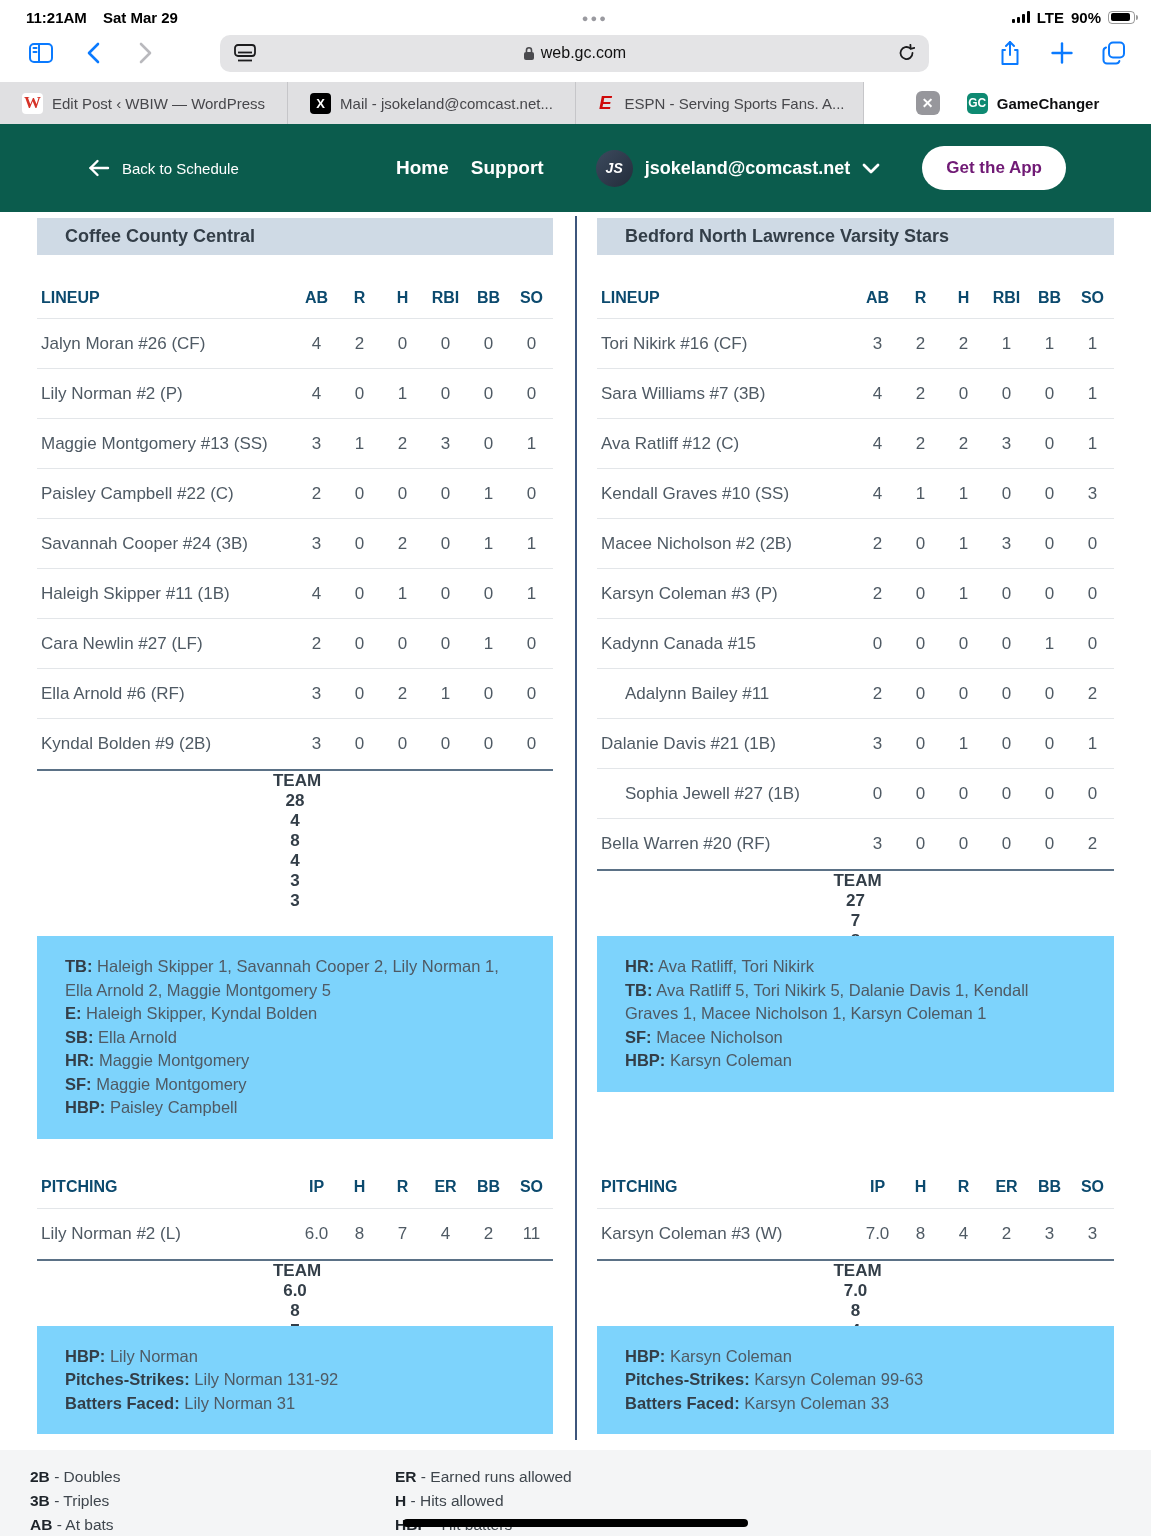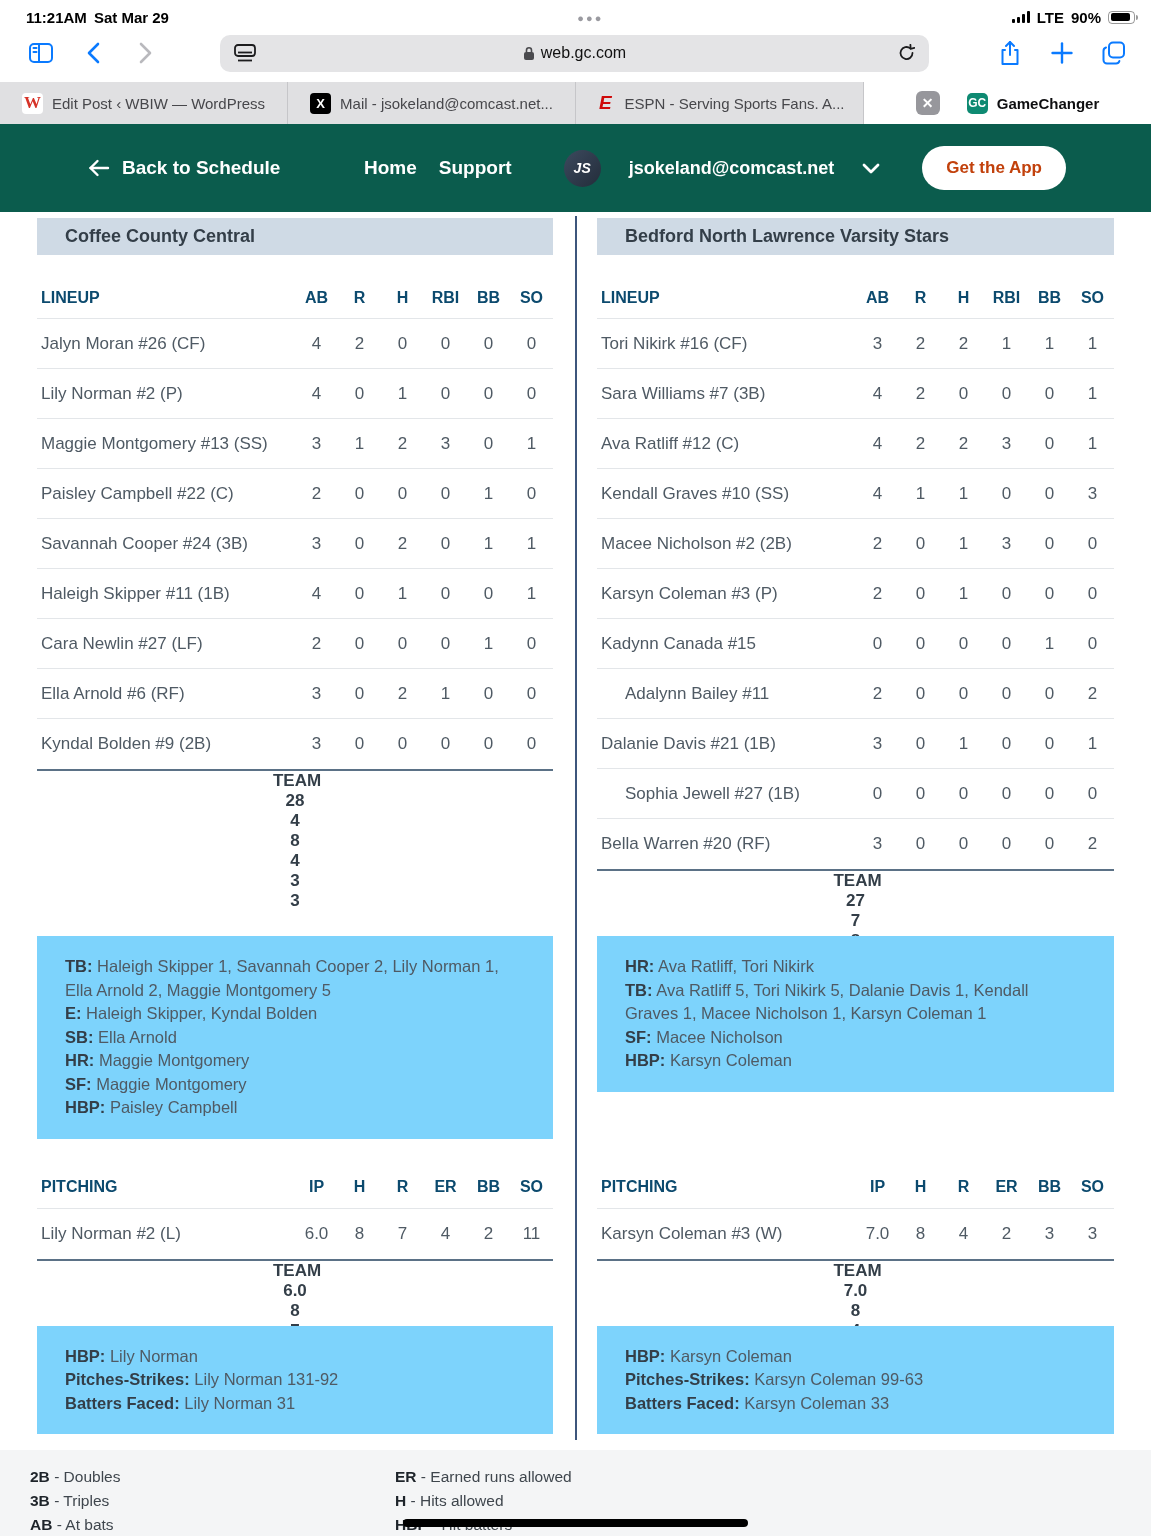--- a/index.html
+++ b/index.html
@@ -5,21 +5,21 @@
   * { margin:0; padding:0; box-sizing:border-box; }
   html,body { background:#888; }
   body { font-family:"Liberation Sans", sans-serif; }
   .screen{
     width:1151px; height:1536px; background:#fff; position:relative;
     margin:0 auto; overflow:hidden; display:flex; flex-direction:column;
   }
   
   .status-bar{ height:30px; display:flex; align-items:center; padding:4px 16px 0 26px;
     font-size:15px; color:#000; }
-  .sb-left{ display:flex; gap:7px; align-items:center; }
+  .sb-left{ display:flex; gap:16px; align-items:center; }
   .sb-time{ font-weight:700; }
   .sb-date{ font-weight:600; }
   .sb-dots{ flex:1; text-align:center; color:#9a9aa0; font-size:11px; letter-spacing:2px; font-weight:700; padding-top:2px;}
   .sb-right{ display:flex; gap:7px; align-items:center; font-weight:600; }
   .sig{ display:flex; align-items:flex-end; gap:2px; height:12px; }
   .sig i{ display:block; width:3px; background:#000; border-radius:1px; }
   .battery{ position:relative; width:27px; height:13px; border:1px solid rgba(0,0,0,.4); border-radius:4px; padding:1.5px; }
   .battery i{ display:block; height:100%; width:90%; background:#000; border-radius:2px; }
   .battery:after{ content:""; position:absolute; right:-4px; top:3.5px; width:2.5px; height:5px; background:rgba(0,0,0,.4); border-radius:0 2px 2px 0; }
   
@@ -40,28 +40,28 @@
   .tab-close{ width:24px; height:24px; border-radius:6px; background:#97979c; color:#fff; font-size:14px; font-weight:700;
     display:flex; align-items:center; justify-content:center; margin-right:18px; cursor:pointer; }
   .favicon{ width:21px; height:21px; border-radius:4px; display:flex; align-items:center; justify-content:center;
     font-weight:700; flex:none; }
   .fav-wordpress{ background:#fff; color:#d63227; font-family:"Liberation Serif",serif; font-size:17px; }
   .fav-x{ background:#000; color:#fff; font-size:13px; }
   .fav-espn{ background:transparent; color:#cf0a0a; font-style:italic; font-size:19px; letter-spacing:-1px; }
   .fav-gc{ background:#0e8a72; color:#fff; font-size:12px; border-radius:5px; }
   
   .navbar{ height:88px; background:#0b5c4d; display:flex; align-items:center; color:#fff; padding:0 85px 0 88px; }
-  .back-group{ display:flex; align-items:center; gap:12px; font-size:19px; font-weight:700; cursor:pointer; }
+  .back-group{ display:flex; align-items:center; gap:12px; font-size:15px; font-weight:400; cursor:pointer; }
   .nav-links{ margin-left:auto; display:flex; gap:22px; font-size:19px; font-weight:700; }
   .nav-link{ cursor:pointer; }
-  .account{ display:flex; align-items:center; gap:28px; margin-left:52px; cursor:pointer; }
+  .account{ display:flex; align-items:center; gap:12px; margin-left:52px; cursor:pointer; }
   .avatar{ width:37px; height:37px; border-radius:50%; background:linear-gradient(135deg,#3c4a5e,#232c3a);
     display:flex; align-items:center; justify-content:center; font-size:14px; font-weight:700; font-style:italic; }
   .account-email{ font-size:18px; font-weight:700; }
-  .cta-btn{ margin-left:42px; background:#fff; color:#c2410c; font-size:17px; font-weight:700; border:none;
+  .cta-btn{ margin-left:42px; background:#fff; color:#701a75; font-size:17px; font-weight:700; border:none;
     padding:12px 24px; border-radius:24px; cursor:pointer; }
   
   .content{ position:relative; background:#fff; }
   .divider-v{ position:absolute; left:575px; top:4px; width:2px; height:1224px; background:#3d567c; }
   .grid{ display:grid; grid-template-columns:516px 517px; column-gap:44px; padding-left:37px; align-items:start; }
   .sec-header{ margin-top:6px; }
   .sec-lineup{ margin-top:22px; }
   .sec-bnotes{ margin-top:17px; }
   .sec-pitch{ margin-top:28px; }
   .sec-pnotes{ margin-top:17px; }

